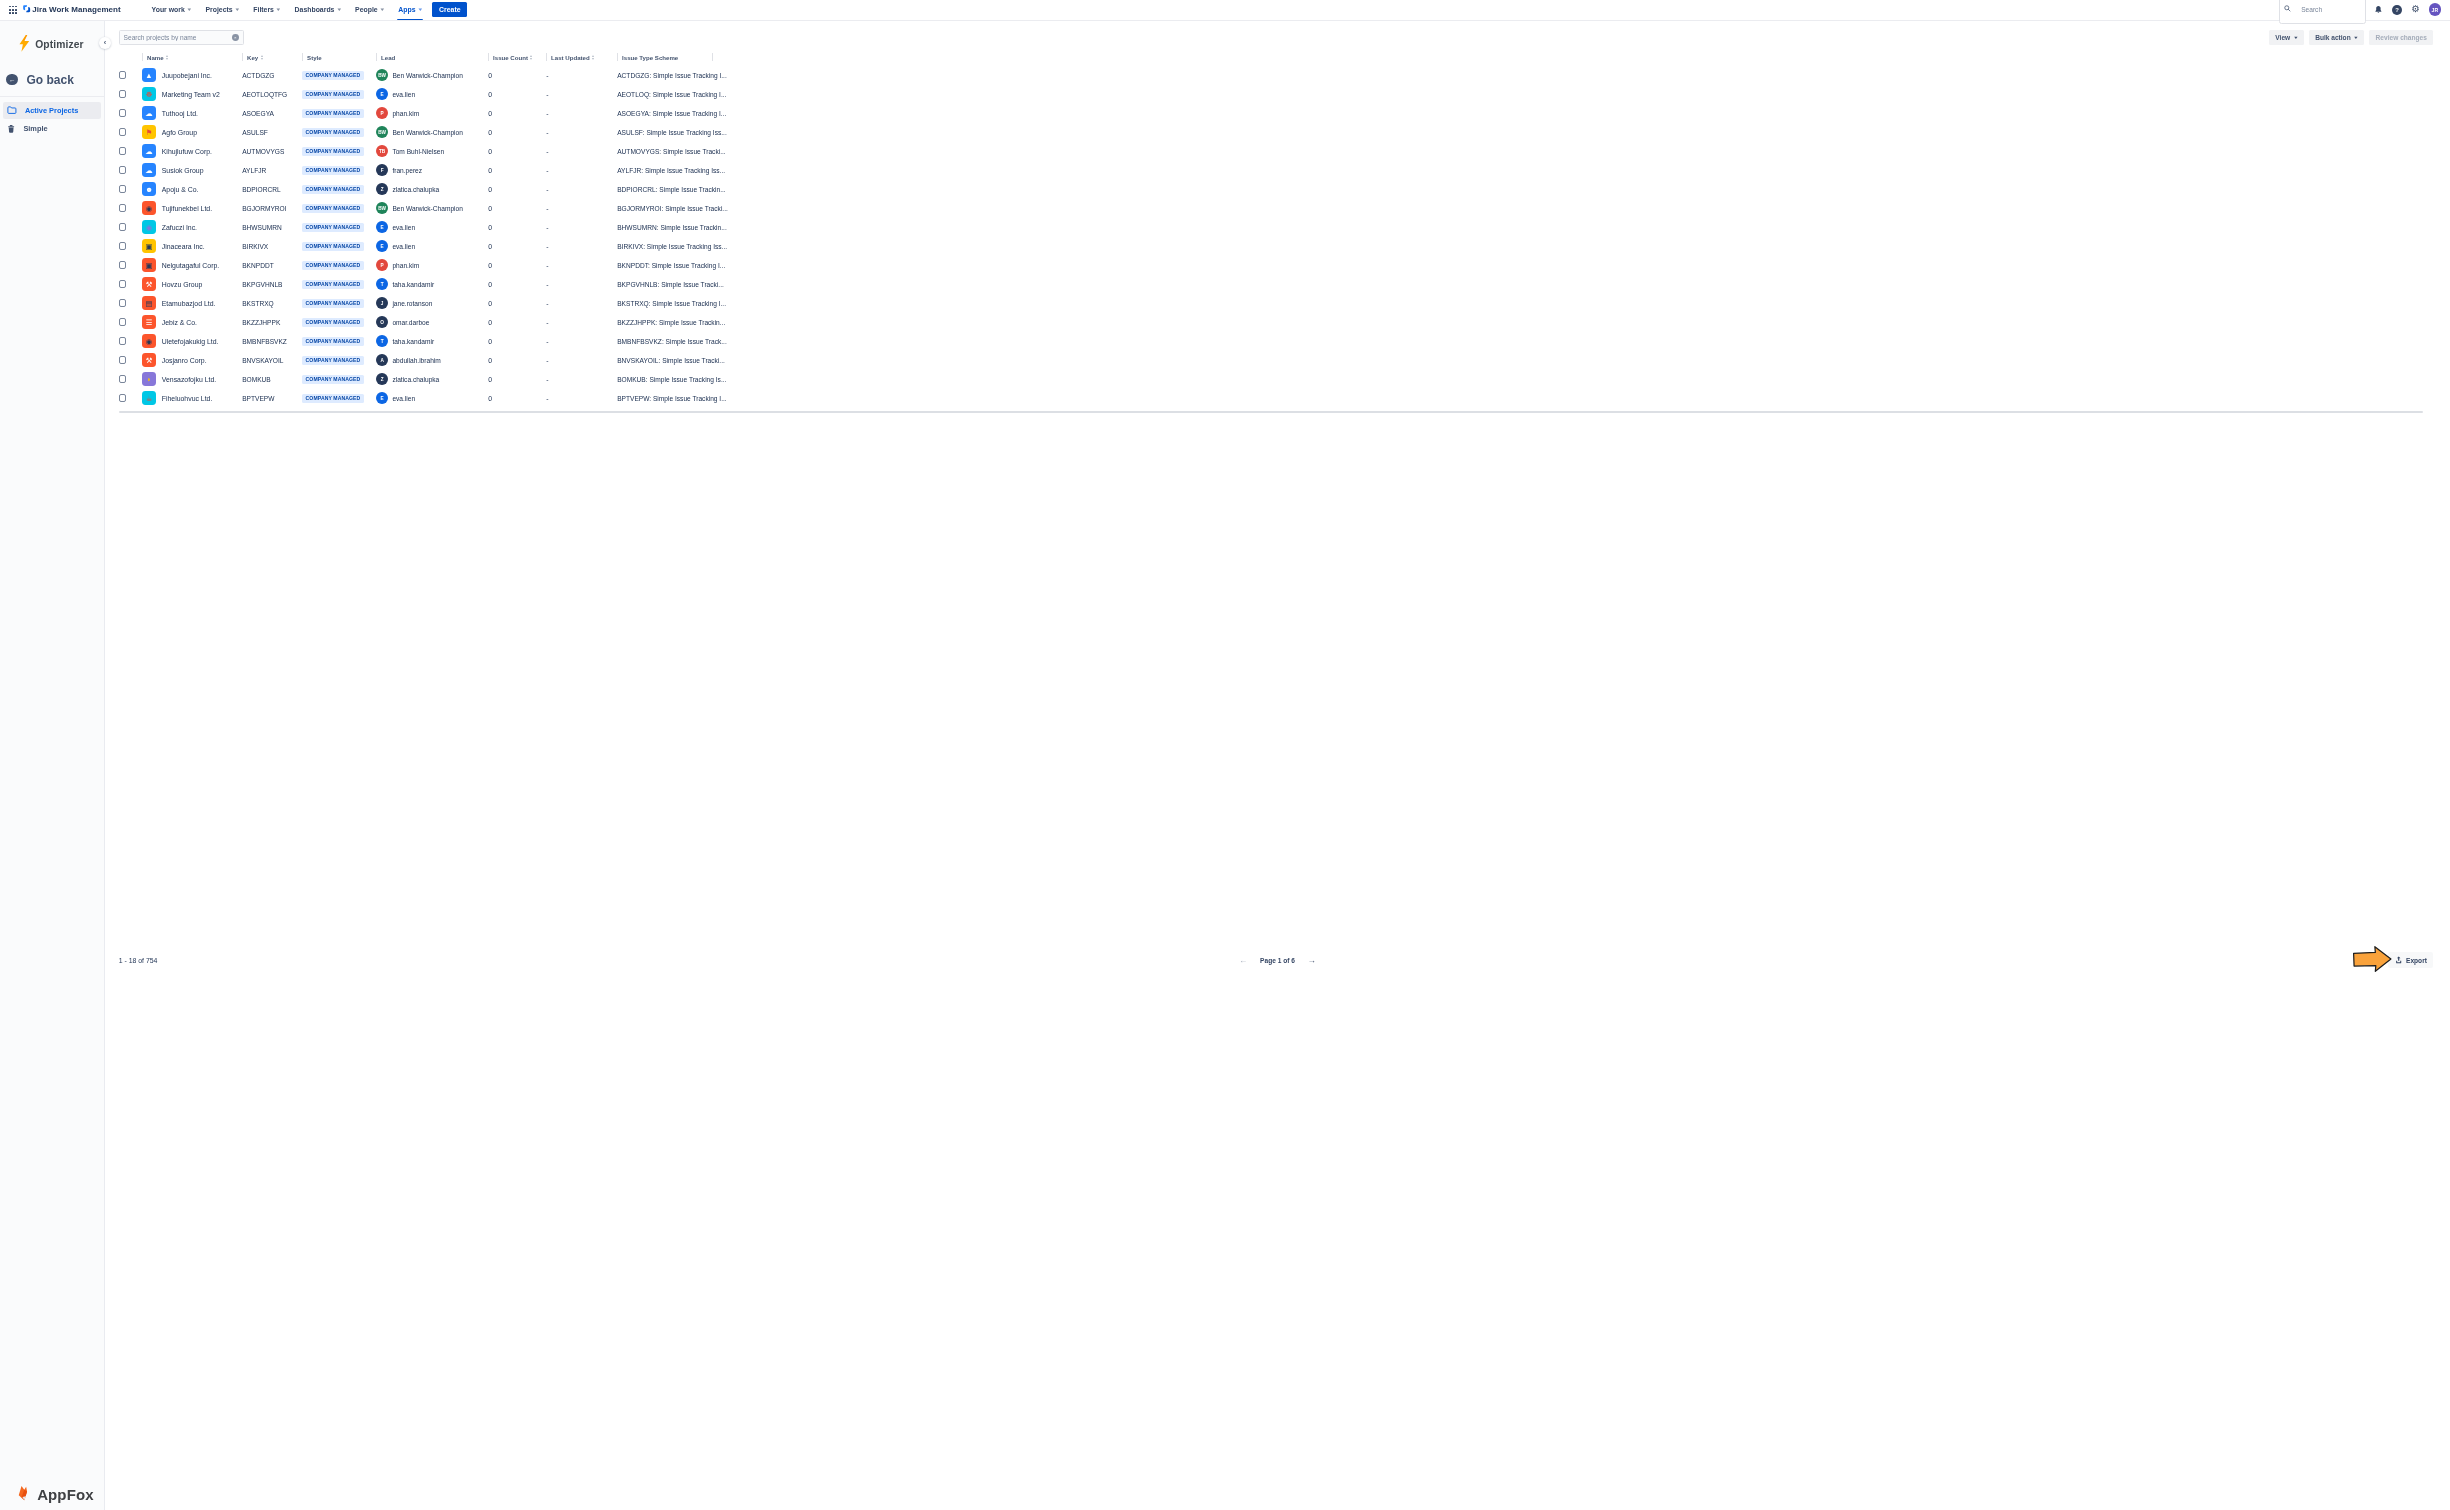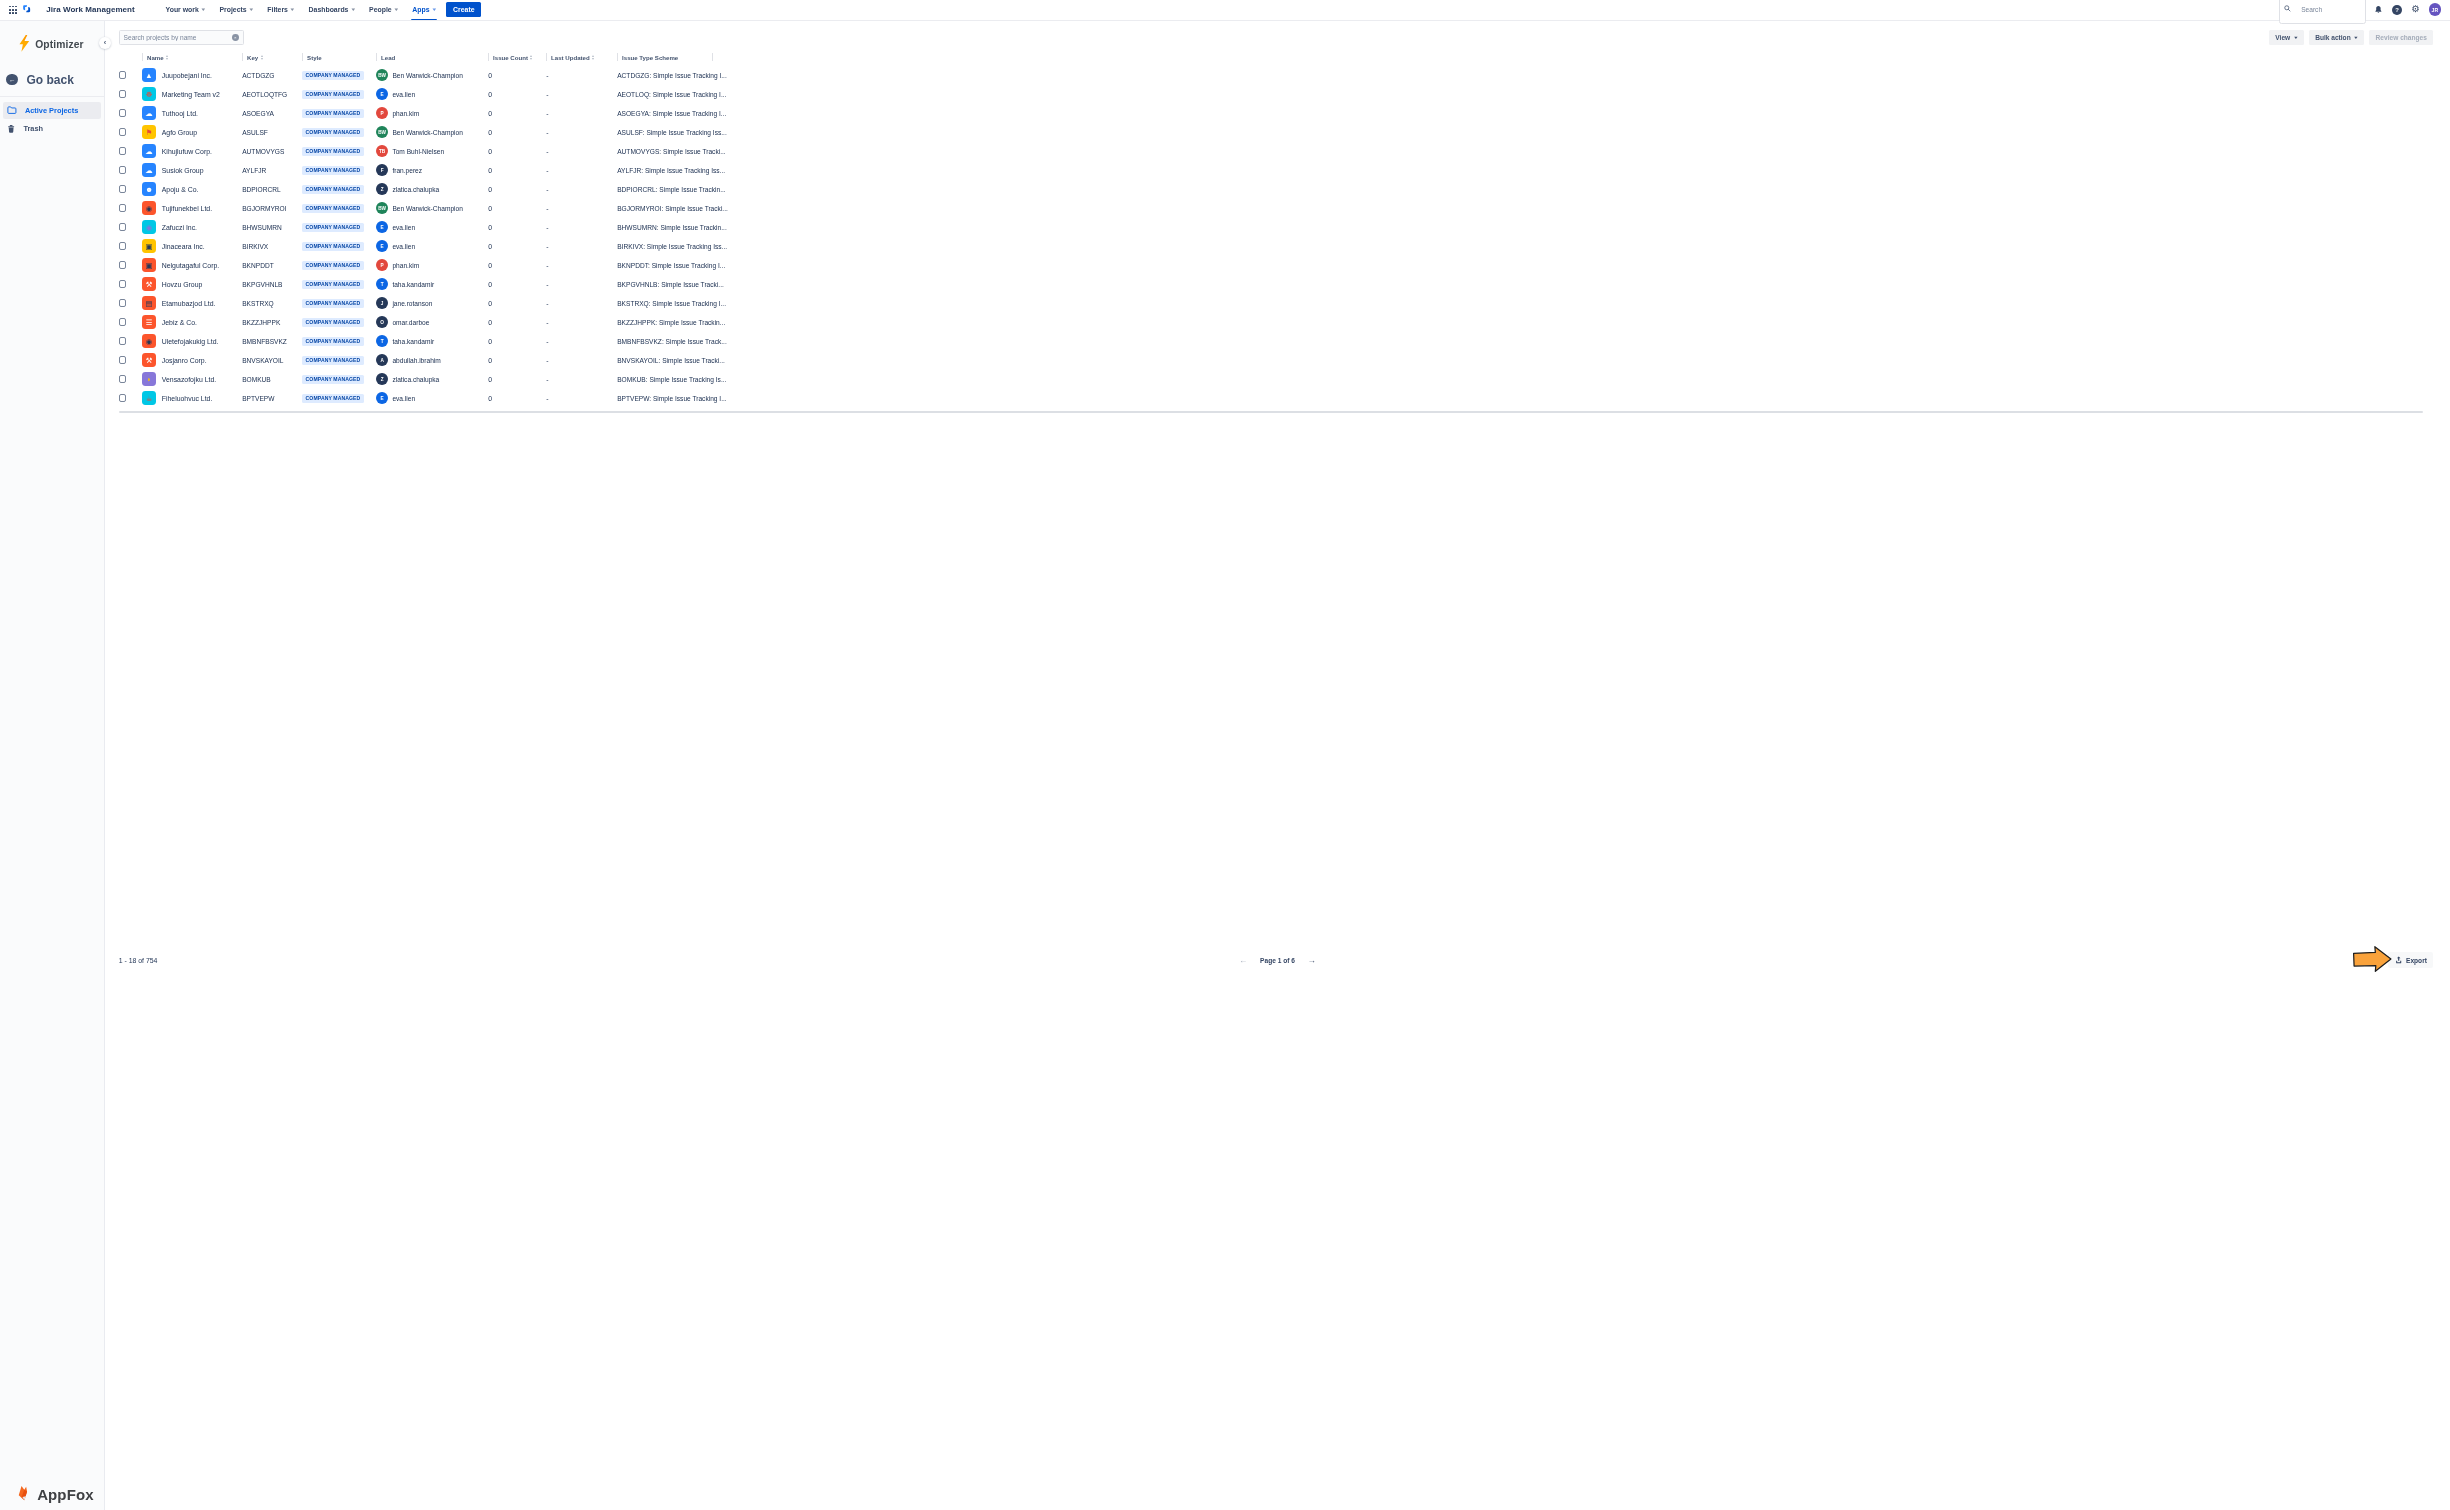--- a/index.html
+++ b/index.html
@@ -4,21 +4,21 @@
 <style>
   * { margin:0; padding:0; box-sizing:border-box; }
   html,body { width:768px; height:444px; overflow:hidden; background:#fff;
     font-family:"Liberation Sans","DejaVu Sans",sans-serif; color:#172B4D; }
 
   
   .topnav { position:fixed; top:0; left:0; right:0; height:20.6px; background:#fff;
     border-bottom:0.5px solid #EBECF0; display:flex; align-items:center; z-index:50; padding:0 4.9px; }
   .grid-icon { width:8.3px; height:8.3px; display:grid; grid-template-columns:repeat(3,1fr); gap:1.2px; margin:0 4.9px 0 3.9px; cursor:pointer; }
   .grid-icon i { width:1.8px; height:1.8px; background:#344563; border-radius:0.5px; }
-  .brand { display:flex; align-items:center; gap:15px; margin-right:25px; }
+  .brand { display:flex; align-items:center; gap:1px; margin-right:25px; }
   .brand-title { font-size:8px; font-weight:bold; color:#253858; letter-spacing:0.05px; }
   .menu { display:flex; align-items:center; gap:2px; }
   .menu-item { position:relative; height:20.6px; display:flex; align-items:center; gap:2.5px;
     padding:0 5.9px; font-size:6.9px; font-weight:bold; color:#344563; cursor:pointer; }
   .menu-item .chev { font-size:4.4px; color:#8993A4; transform:scaleX(1.4); }
   .menu-item.active { color:#0052CC; }
   .menu-item.active .chev { color:#6B9AEA; }
   .menu-item.active::after { content:""; position:absolute; left:4.9px; right:4.9px; bottom:0; height:1.5px; background:#0052CC; border-radius:1px 1px 0 0; }
   .create-btn { background:#0052CC; color:#fff; font-size:6.9px; font-weight:bold;
     border:none; border-radius:1.5px; padding:3.9px 6.9px; margin-left:3.9px; cursor:pointer; }
@@ -214,21 +214,21 @@
     <span>Active Projects</span>
   </div>
   <div class="side-item">
     <span style="display:flex;">
       <svg width="8.3" height="8.8" viewBox="0 0 18 20">
           <rect x="2" y="5" width="14" height="2.2" rx="1" fill="#42526E"></rect>
           <path d="M7 2.2h4c.6 0 1 .4 1 1V5H6V3.2c0-.6.4-1 1-1z" fill="#42526E"></path>
           <path d="M3.5 8h11l-.8 10c-.1 1-.9 1.8-1.9 1.8H6.2c-1 0-1.8-.8-1.9-1.8L3.5 8z" fill="#42526E"></path>
         </svg>
     </span>
-    <span>Trash</span>
+    <span>Simple</span>
   </div>
   <div class="side-footer">
     <span>
       <svg width="18.6" height="16.7" viewBox="0 0 40 36">
         <path d="M14 2 L20 10 L24 4 L26 14 L20 33 L8 22 Z" fill="#F4671F"></path>
         <path d="M20 10 L26 14 L20 33 L14 26 Z" fill="#E8500F"></path>
         <path d="M16 26 L24 24 L20 33 Z" fill="#E6E7E9"></path>
       </svg>
     </span>
     <span class="side-footer-text">AppFox</span>

